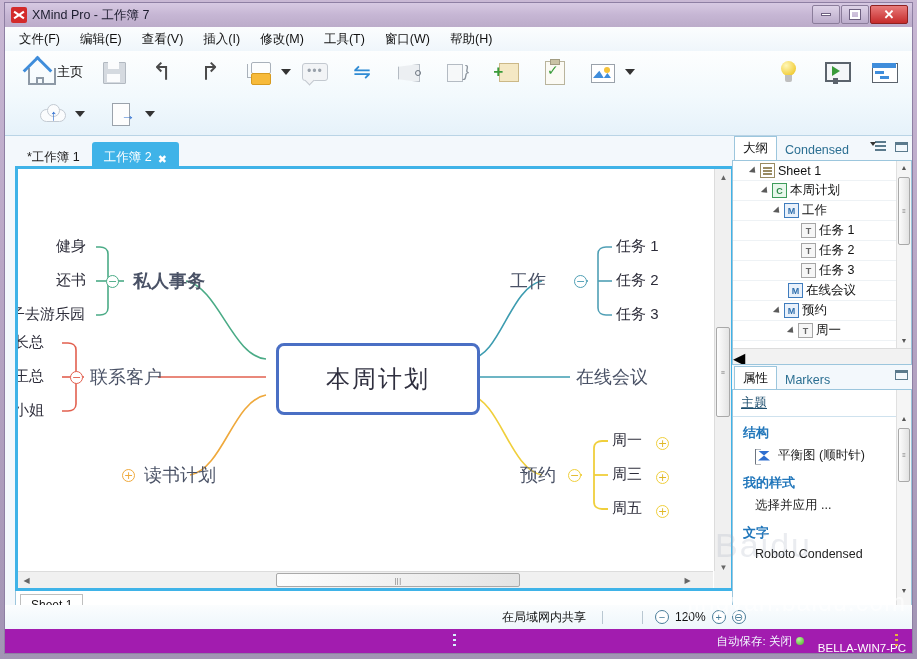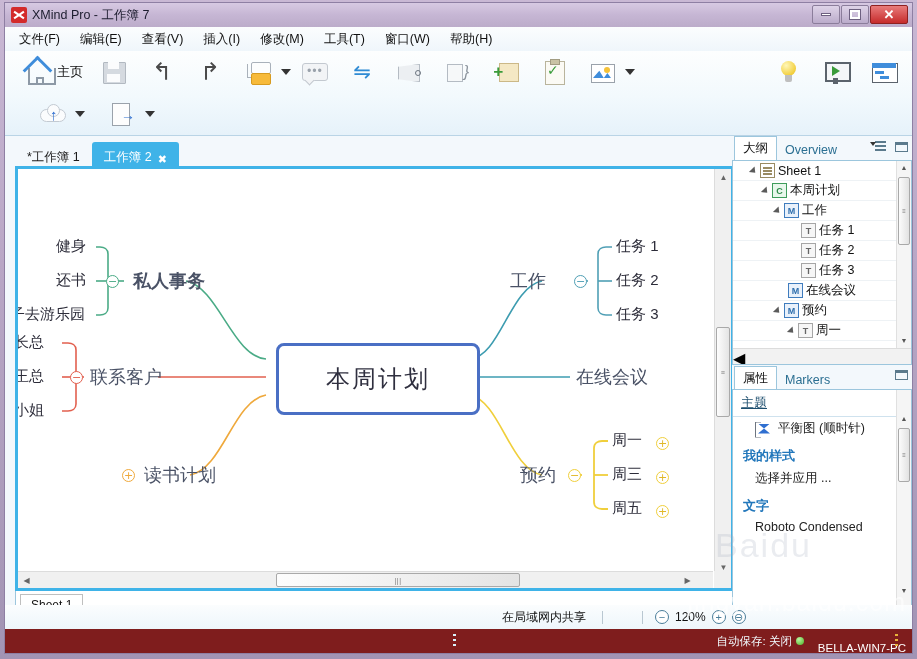--- a/index.html
+++ b/index.html
@@ -338,21 +338,21 @@
     display:flex; align-items:center;
   }
   #share-text { position:absolute; left:497px; font-size:12px; color:#111;text-align:center; }
   .divider { position:absolute; width:1px; height:13px; background:#b9c7d1; }
   #zoom-group { position:absolute; left:650px; display:flex; align-items:center; gap:6px; }
   .zbtn { width:14px;height:14px;border-radius:50%;border:1.5px solid #4a7d99; color:#4a7d99;
           font-size:11px; line-height:10px; display:flex;align-items:center;justify-content:center; background:#fff;}
   #zoom-val { font-size:12px; color:#111; }
   #bottombar {
     position:absolute; left:0; bottom:0; width:100%; height:24px;
-    background:#7f1d1d; display:flex; align-items:center;
+    background:#a21caf; display:flex; align-items:center;
   }
   #auto-save { position:absolute; right:120px; font-size:11.5px; color:#f2fbff; }
   #pc-name { position:absolute; right:6px; font-size:11.5px; color:#fff;margin-top:14px; }
   #green-dot { position:absolute; right:108px; width:8px;height:8px;border-radius:50%;
                background:radial-gradient(circle at 35% 30%,#b9f5a0,#4cb024); }
   #drag-dots { position:absolute; left:448px; top:5px; width:3px; height:14px;
                background:repeating-linear-gradient(180deg,#d9f1fb 0 2px,transparent 2px 5px);}
   #drag-dots2 { position:absolute; right:14px; top:5px; width:3px; height:14px;
                background:repeating-linear-gradient(180deg,#e9b33a 0 2px,transparent 2px 5px);}
   
@@ -598,21 +598,21 @@
   </div>
 
   <div id="sheetbar">
     <div id="sheet-tab">Sheet 1</div>
   </div>
 
   <div id="rpanel">
 
     <div class="ptabs">
       <div class="ptab active">大纲</div>
-      <div class="ptab plain">Overview</div>
+      <div class="ptab plain">Condensed</div>
       <div class="ptools">
         <span class="ic-list">
               <i></i>
             </span>
         <span class="ic-minim"></span>
       </div>
     </div>
 
     <div id="outline-box">
       <div id="outline-list">
@@ -674,20 +674,21 @@
     <div class="ptabs" style="position:absolute; left:0; top:230px; width:180px;">
       <div class="ptab active">属性</div>
       <div class="ptab plain">Markers</div>
       <div class="ptools">
         <span class="ic-minim"></span>
       </div>
     </div>
 
     <div id="prop-box">
       <div id="prop-head">主题</div>
+      <div class="psec">结构</div>
       <div class="pval">
         <span class="ic-balance"></span>
         <span>平衡图 (顺时针)</span>
       </div>
       <div class="psec">我的样式</div>
       <div class="pval">
         <span>选择并应用 ...</span>
       </div>
       <div class="psec">文字</div>
       <div class="pval">

